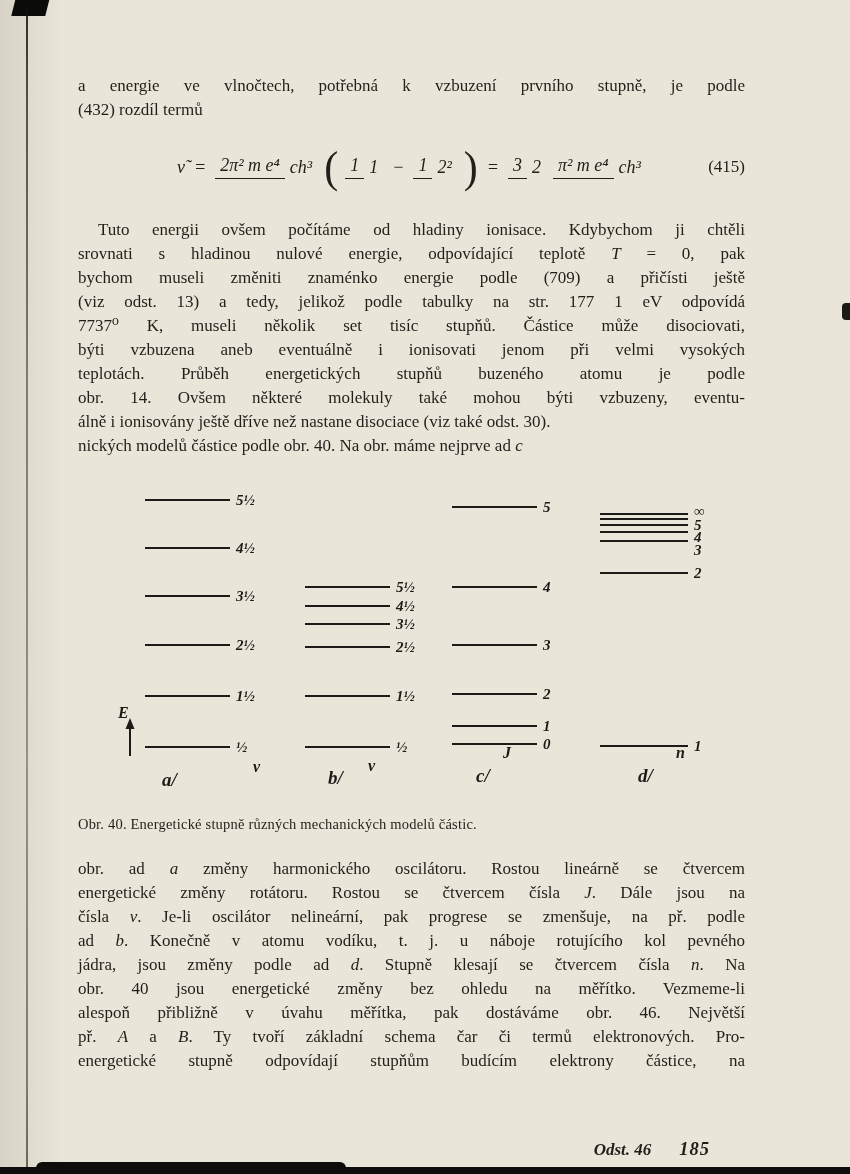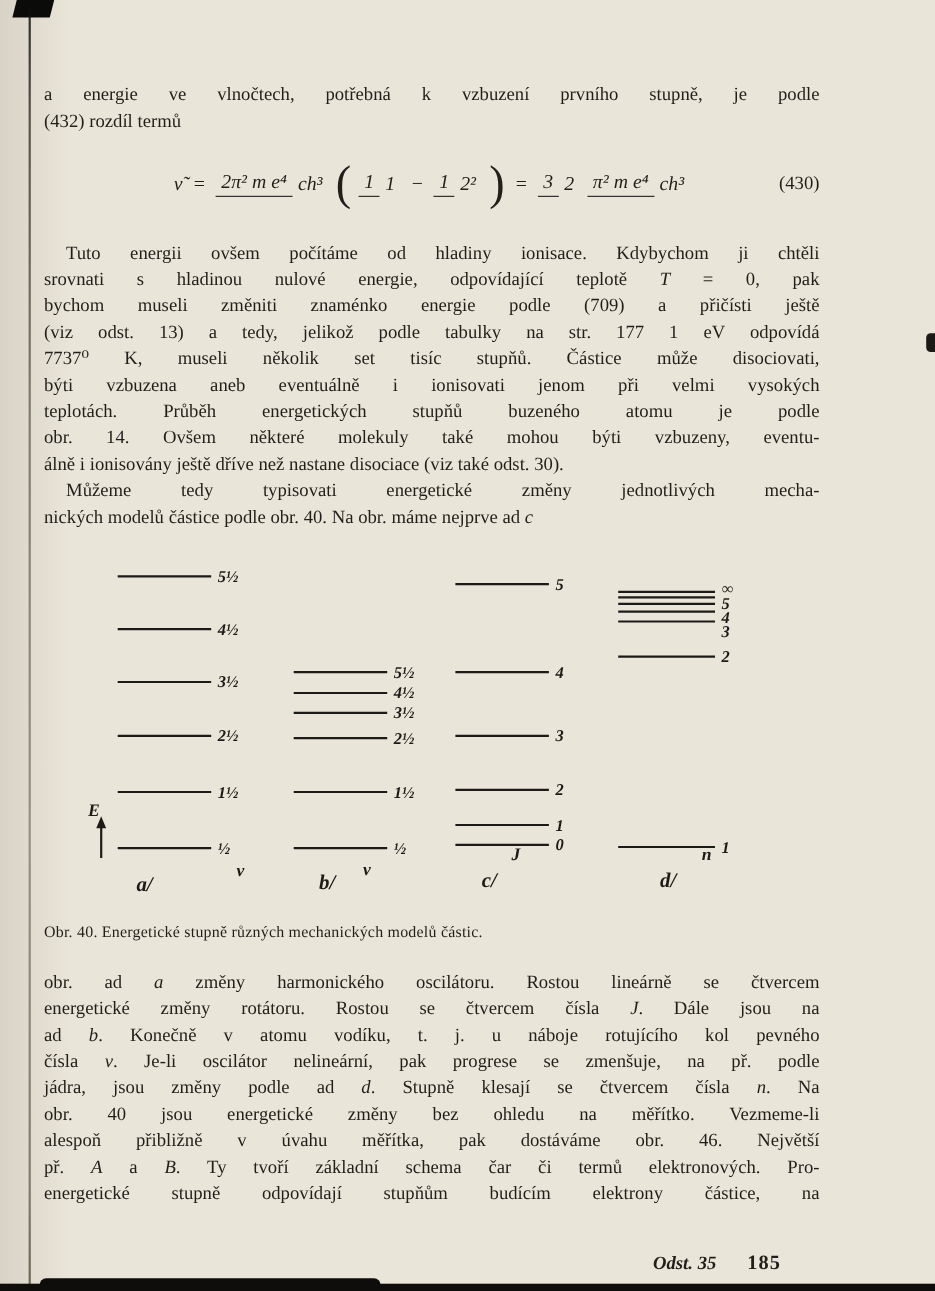--- a/index.html
+++ b/index.html
@@ -33,21 +33,21 @@
     background: #1c1a17; border-radius: 4px 0 0 4px;
   }
   .bottom-band {
     position: absolute; left: 0; right: 0; bottom: 0; height: 7px;
     background: #0e0d0b;
   }
   .bottom-band2 {
     position: absolute; left: 36px; bottom: 0; width: 310px; height: 12px;
     background: #0e0d0b; border-radius: 6px 6px 0 0;
   }
-  .page-inner { position: absolute; inset: 0; padding: 74px 105px 0 40px; }
+  .page-inner { position: absolute; inset: 0; padding: 74px 105px 0 78px; }
 
   .para { font-size: 17px; line-height: 24px; }
   .tline { text-align: justify; text-align-last: justify; }
   .tline.tlast { text-align-last: left; }
   .tline.indent { text-indent: 20px; }
 
   
   .equation {
     position: relative; margin: 14px 0 20px; height: 62px;
     display: flex; align-items: center; justify-content: center;
@@ -66,21 +66,21 @@
   .figure svg { display: block; }
   .fig-line { stroke: #1d1b18; stroke-width: 2; }
   .fig-level-label { font-family: "Liberation Serif","DejaVu Serif",serif; font-style: italic; font-weight: bold; font-size: 15px; fill: #1d1b18; }
   .fig-col-label { font-family: "Liberation Serif","DejaVu Serif",serif; font-style: italic; font-weight: bold; font-size: 19px; fill: #1d1b18; }
   .fig-qlabel { font-family: "Liberation Serif","DejaVu Serif",serif; font-style: italic; font-weight: bold; font-size: 16px; fill: #1d1b18; }
   .fig-caption { text-align: left; font-size: 14.5px; letter-spacing: 0.2px; margin: 10px 0 24px; }
 
   
   .footer { position: absolute; right: 140px; bottom: 14px; font-size: 17px; }
   .footer .sec { font-style: italic; font-weight: bold; margin-right: 28px; }
-  .footer .num { font-weight: bold; font-size: 18.5px; letter-spacing: 1px; }
+  .footer .num { font-weight: bold; font-size: 18.5px; letter-spacing: 1px; font-style: italic; }
 </style>
 </head>
 <body>
 
 <div class="page">
   <div class="shade-left"></div>
   <div class="corner-mark"></div>
   <div class="binding-line"></div>
   <div class="right-spot"></div>
   <div class="bottom-band"></div>
@@ -115,36 +115,35 @@
         <span class="eq-op">=</span>
         <span class="frac">
           <span class="fnum">3</span>
           <span class="fden">2</span>
         </span>
         <span class="frac">
           <span class="fnum">π² m e⁴</span>
           <span class="fden">ch³</span>
         </span>
       </div>
-      <span class="eq-no">(430)</span>
+      <span class="eq-no">(415)</span>
     </div>
 
     <div class="para">
         <div class="tline indent">Tuto energii ovšem počítáme od hladiny ionisace. Kdybychom ji chtěli</div>
         <div class="tline">srovnati s hladinou nulové energie, odpovídající teplotě <i>T</i> = 0, pak</div>
         <div class="tline">bychom museli změniti znaménko energie podle (709) a přičísti ještě</div>
         <div class="tline">(viz odst. 13) a tedy, jelikož podle tabulky na str. 177 1 eV odpovídá</div>
         <div class="tline">7737⁰ K, museli několik set tisíc stupňů. Částice může disociovati,</div>
         <div class="tline">býti vzbuzena aneb eventuálně i ionisovati jenom při velmi vysokých</div>
         <div class="tline">teplotách. Průběh energetických stupňů buzeného atomu je podle</div>
         <div class="tline">obr. 14. Ovšem některé molekuly také mohou býti vzbuzeny, eventu-</div>
         <div class="tline tlast">álně i ionisovány ještě dříve než nastane disociace (viz také odst. 30).</div>
       </div>
     <div class="para">
-        <div class="tline indent">Můžeme tedy typisovati energetické změny jednotlivých mecha-</div>
         <div class="tline tlast">nických modelů částice podle obr. 40. Na obr. máme nejprve ad <i>c</i></div>
       </div>
 
     <div class="figure">
       <svg width="620" height="322" viewBox="0 0 620 322">
           <text x="8" y="234" class="fig-qlabel">E</text>
           <line x1="20" y1="272" x2="20" y2="242" class="fig-line"></line>
           <path d="M20 234 l-4.5 11 l9 0 z" fill="#1d1b18"></path>
           <line x1="35" y1="16" x2="120" y2="16" class="fig-line"></line>
           <text x="126" y="21" class="fig-level-label">5½</text>
@@ -203,26 +202,26 @@
           <text x="584" y="267" class="fig-level-label">1</text>
           <text x="528" y="298" class="fig-col-label">d/</text>
           <text x="566" y="274" class="fig-qlabel">n</text>
         </svg>
     </div>
     <div class="fig-caption">Obr. 40. Energetické stupně různých mechanických modelů částic.</div>
 
     <div class="para">
         <div class="tline">obr. ad <i>a</i> změny harmonického oscilátoru. Rostou lineárně se čtvercem</div>
         <div class="tline">energetické změny rotátoru. Rostou se čtvercem čísla <i>J</i>. Dále jsou na</div>
+        <div class="tline">čísla <i>v</i>. Je-li oscilátor nelineární, pak progrese se zmenšuje, na př. podle</div>
         <div class="tline">ad <i>b</i>. Konečně v atomu vodíku, t. j. u náboje rotujícího kol pevného</div>
-        <div class="tline">čísla <i>v</i>. Je-li oscilátor nelineární, pak progrese se zmenšuje, na př. podle</div>
         <div class="tline">jádra, jsou změny podle ad <i>d</i>. Stupně klesají se čtvercem čísla <i>n</i>. Na</div>
         <div class="tline">obr. 40 jsou energetické změny bez ohledu na měřítko. Vezmeme-li</div>
         <div class="tline">alespoň přibližně v úvahu měřítka, pak dostáváme obr. 46. Největší</div>
         <div class="tline">př. <i>A</i> a <i>B</i>. Ty tvoří základní schema čar či termů elektronových. Pro-</div>
         <div class="tline">energetické stupně odpovídají stupňům budícím elektrony částice, na</div>
       </div>
   </div>
 
   <div class="footer">
-    <span class="sec">Odst. 35</span><span class="num">185</span>
+    <span class="sec">Odst. 46</span><span class="num">185</span>
   </div>
 </div>
 
 </body></html>

